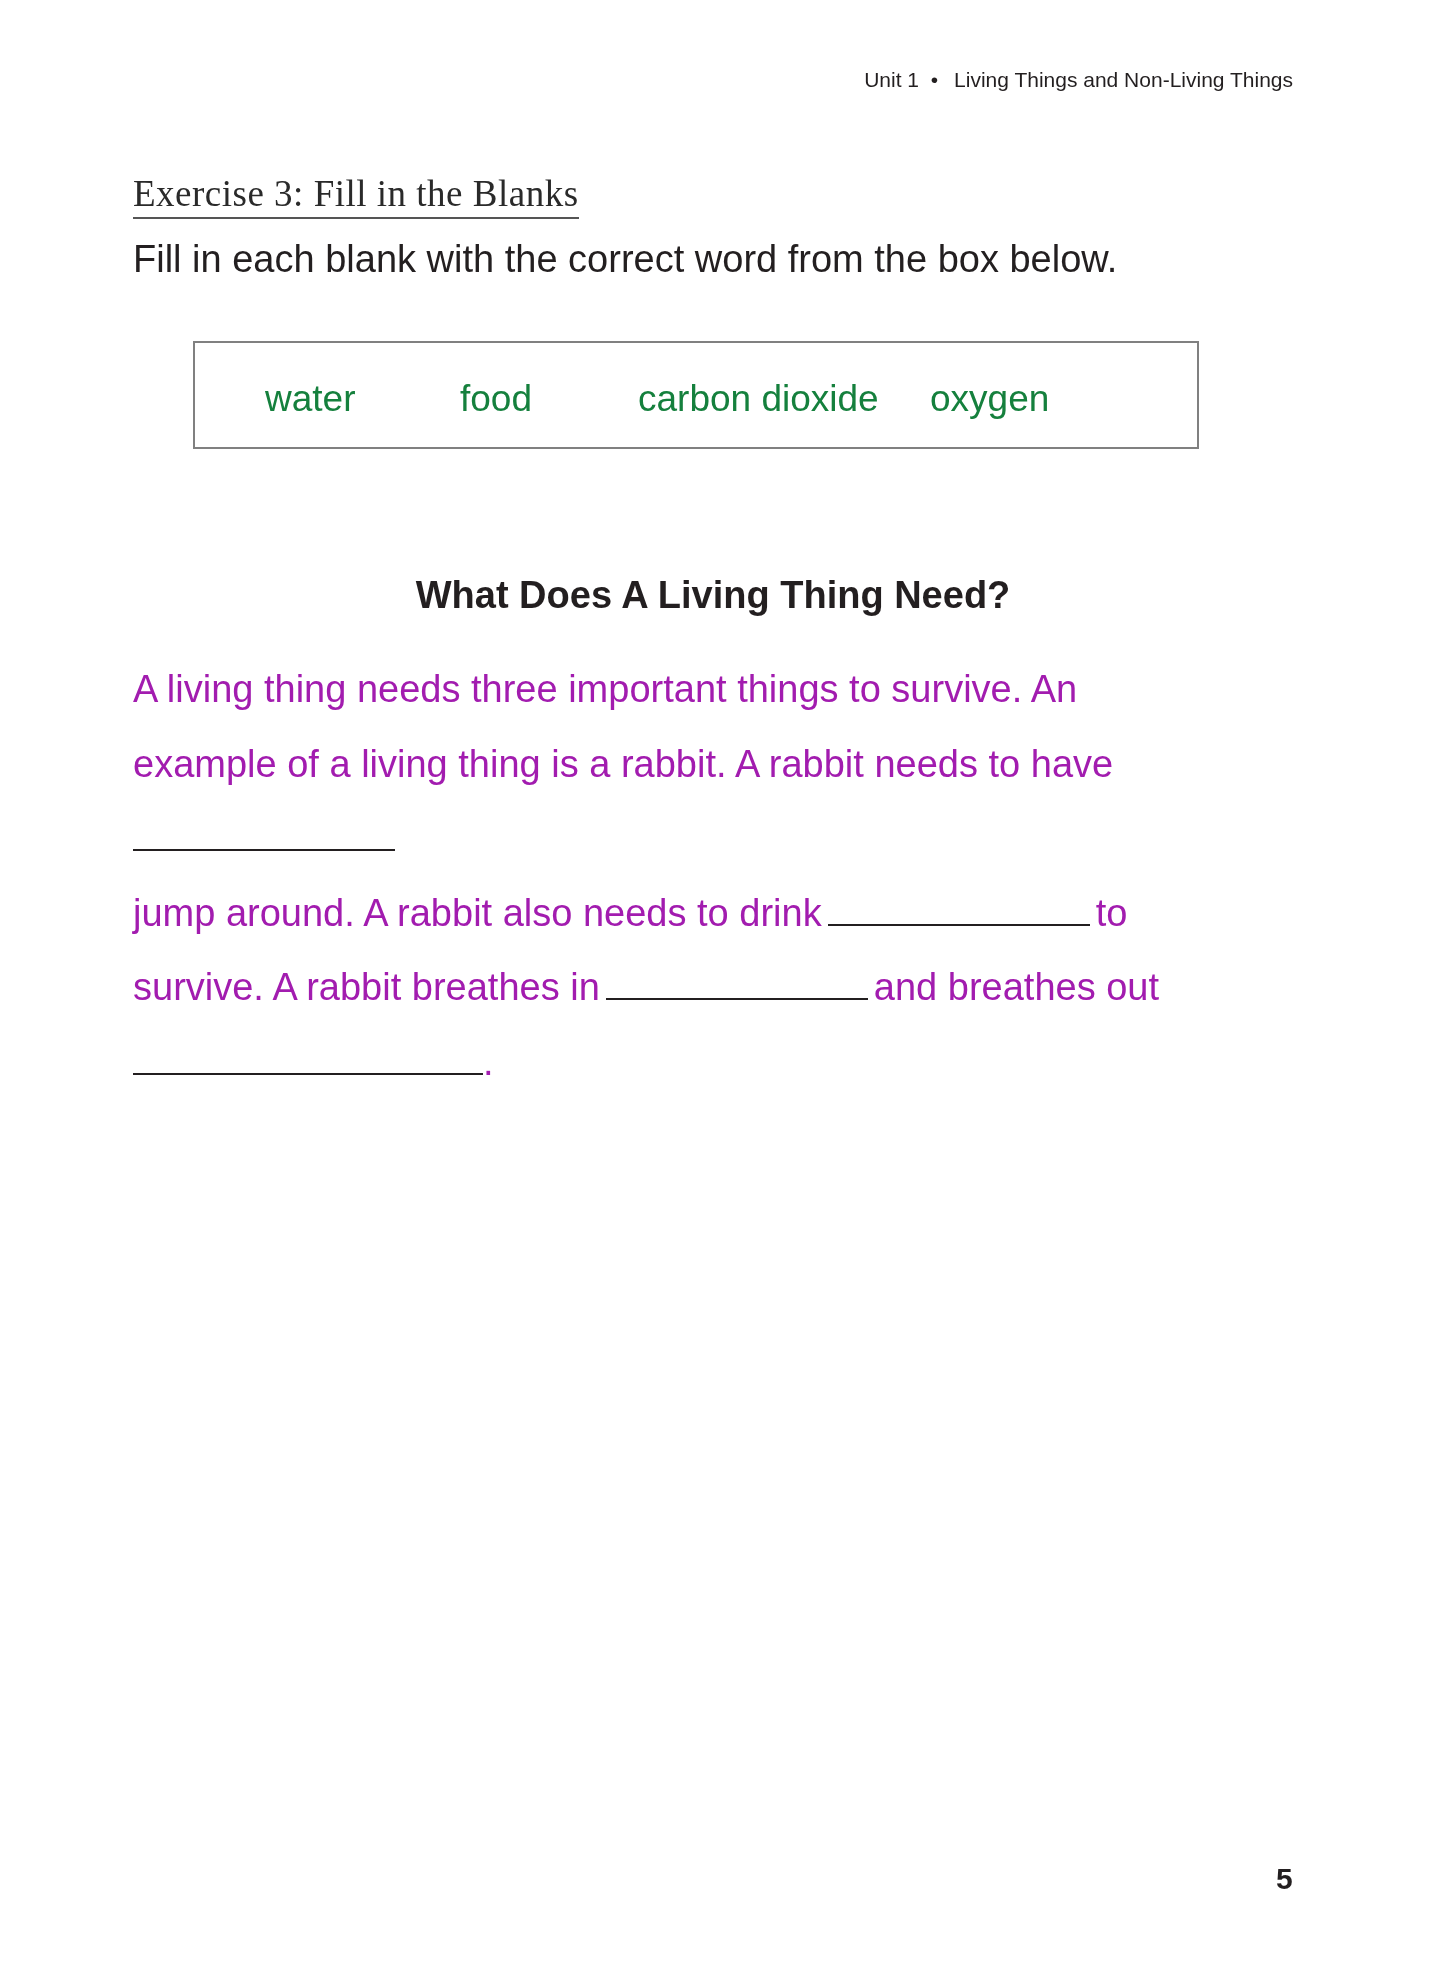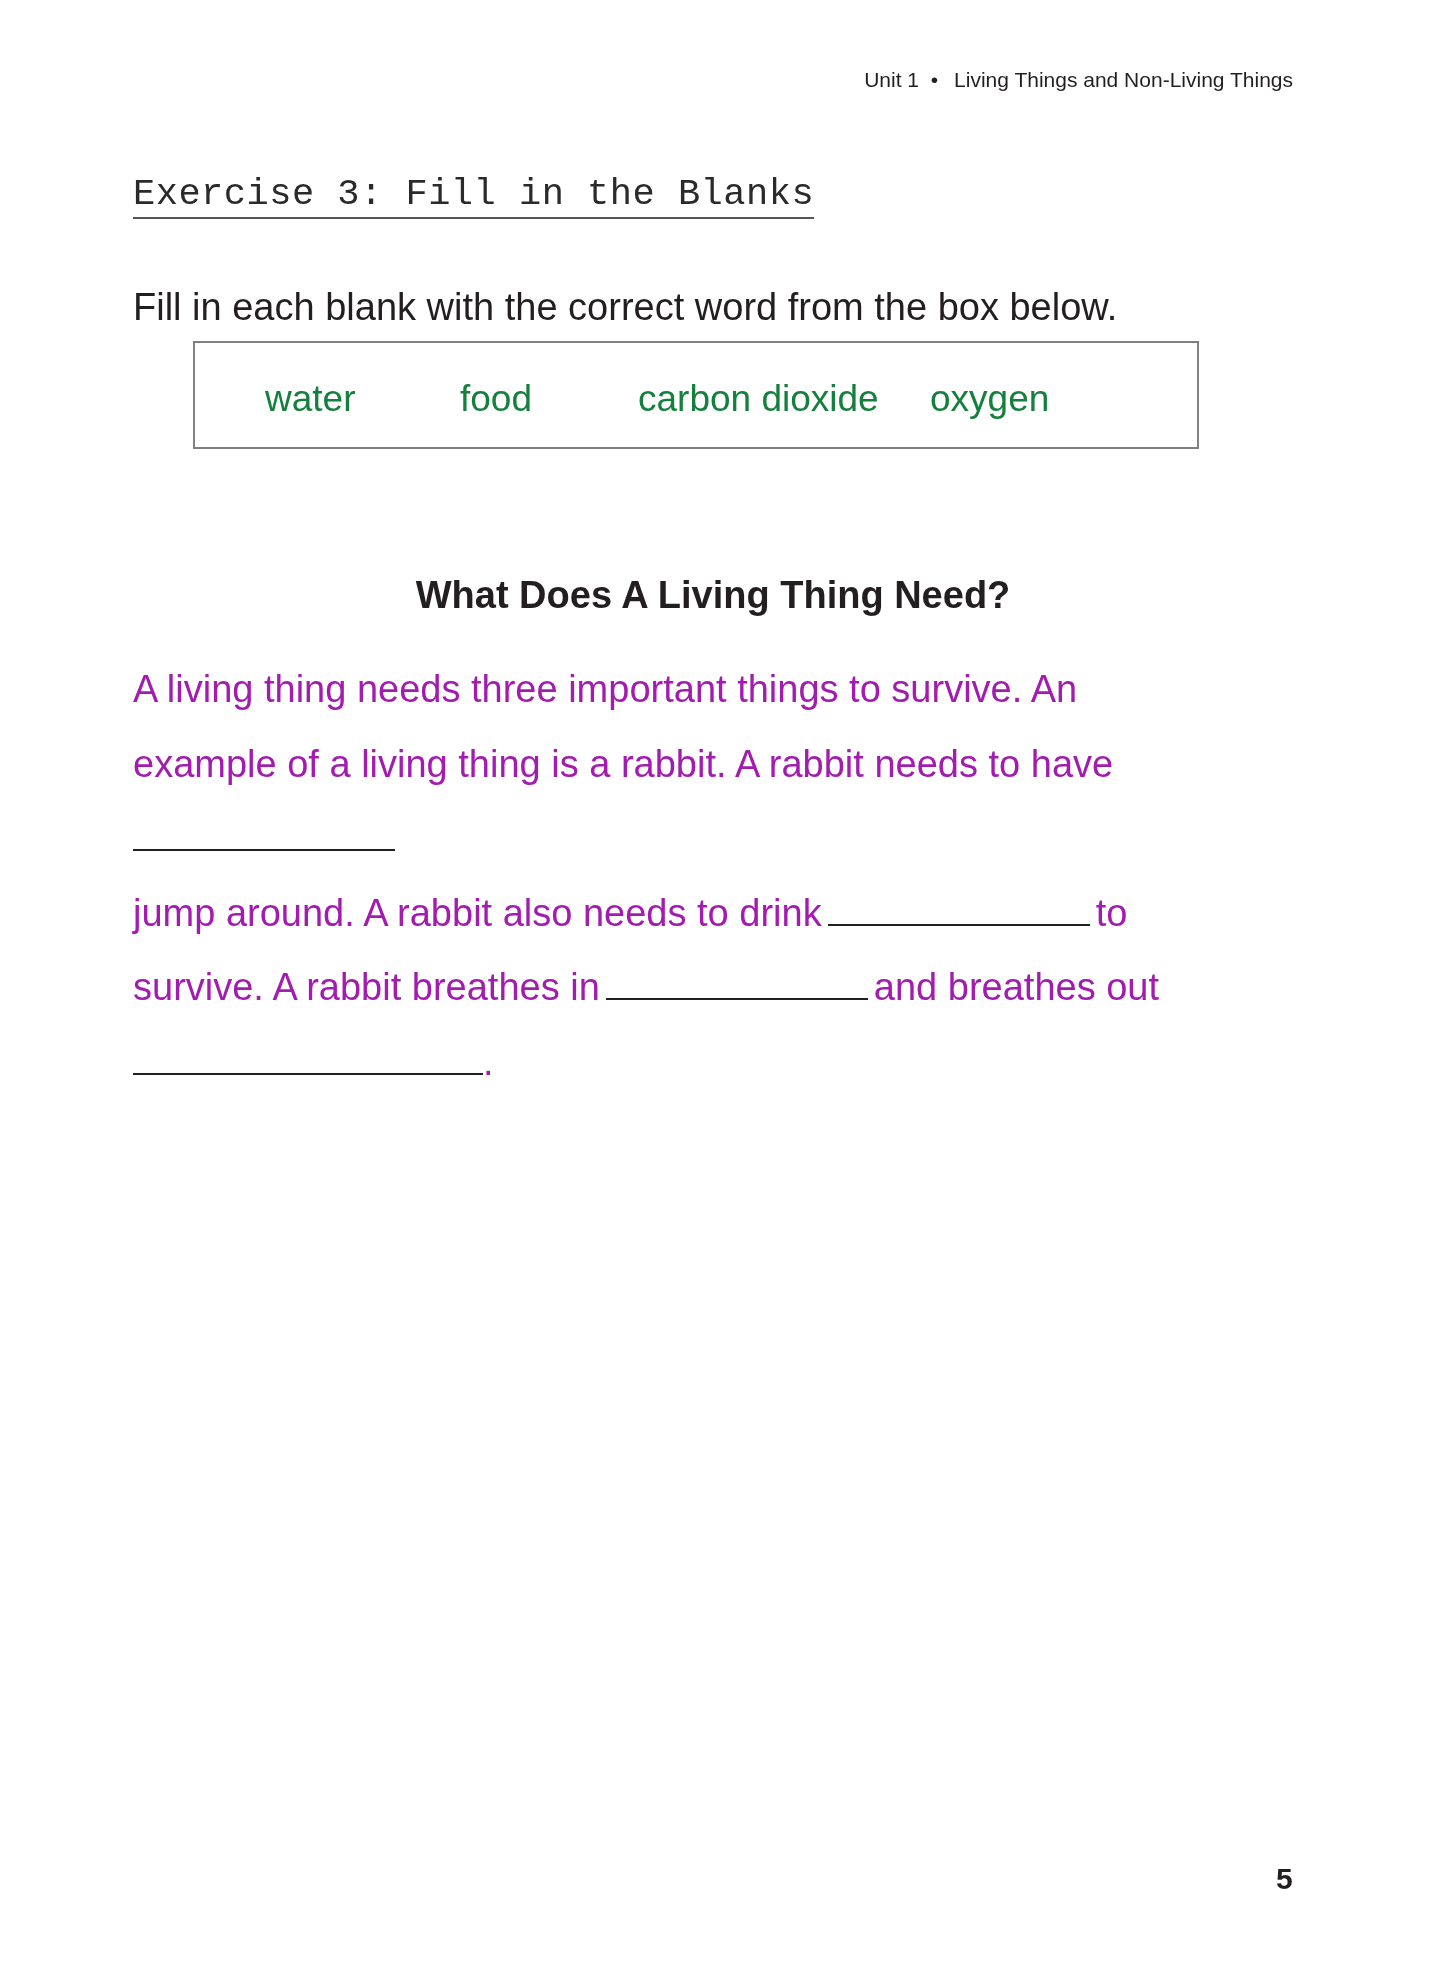--- a/index.html
+++ b/index.html
@@ -1,20 +1,20 @@
 <!DOCTYPE html>
 <html><head>
 <meta charset="utf-8">
 <style>
   html, body { margin: 0; padding: 0; background: #ffffff; }
   body { width: 1445px; height: 1971px; position: relative; overflow: hidden; color: #231f20; font-family: "Liberation Sans", sans-serif; }
   .header { position: absolute; right: 152px; top: 68px; font-size: 21px; color: #231f20; white-space: nowrap; }
   .header .dot { margin: 0 10px 0 6px; }
-  .ex-title { position: absolute; left: 133px; top: 173px; font-family: Liberation Mono, monospace; font-size: 37px; color: #2a2a2a; letter-spacing: 0.5px; border-bottom: 2px solid #555; padding-bottom: 2px; line-height: 42px; }
-  .instruction { position: absolute; left: 133px; top: 238px; font-size: 38px; color: #231f20; margin-top: 48px; }
+  .ex-title { position: absolute; left: 133px; top: 173px; font-family: Liberation Serif, serif; font-size: 37px; color: #2a2a2a; letter-spacing: 0.5px; border-bottom: 2px solid #555; padding-bottom: 2px; line-height: 42px; }
+  .instruction { position: absolute; left: 133px; top: 238px; font-size: 38px; color: #231f20; }
   .word-box { position: absolute; left: 193px; top: 341px; width: 1006px; height: 108px; border: 2px solid #808080; box-sizing: border-box; }
   .word { position: absolute; top: 35px; font-size: 37px; color: #15803d; white-space: nowrap; }
   .section-heading { position: absolute; left: 0; width: 1426px; top: 530px; text-align: center; font-size: 38px; font-weight: bold; color: #231f20; margin-top: 44px; }
   .para { position: absolute; left: 133px; width: 1130px; top: 664px; font-size: 38px; color: #a21caf; }
   .para .line { height: 74.5px; line-height: 50px; white-space: nowrap; }
   .blank { display: inline-block; width: 262px; border-bottom: 2px solid #231f20; height: 30px; vertical-align: baseline; margin: 0 6px; }
   .blank.first { margin-left: 0; }
   .blank.long { width: 350px; margin-left: 0; margin-right: 0; }
   .page-num { position: absolute; left: 1276px; top: 1862px; font-size: 30px; font-weight: bold; color: #231f20; }
 </style>

